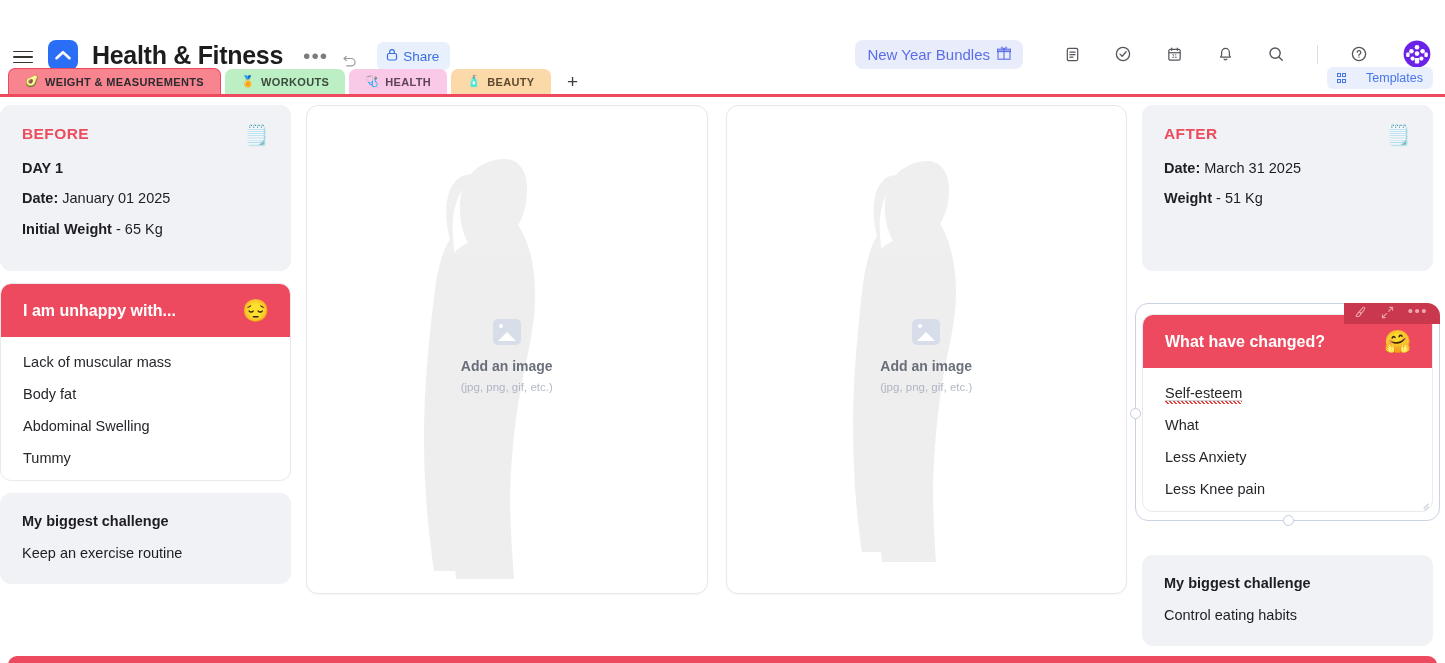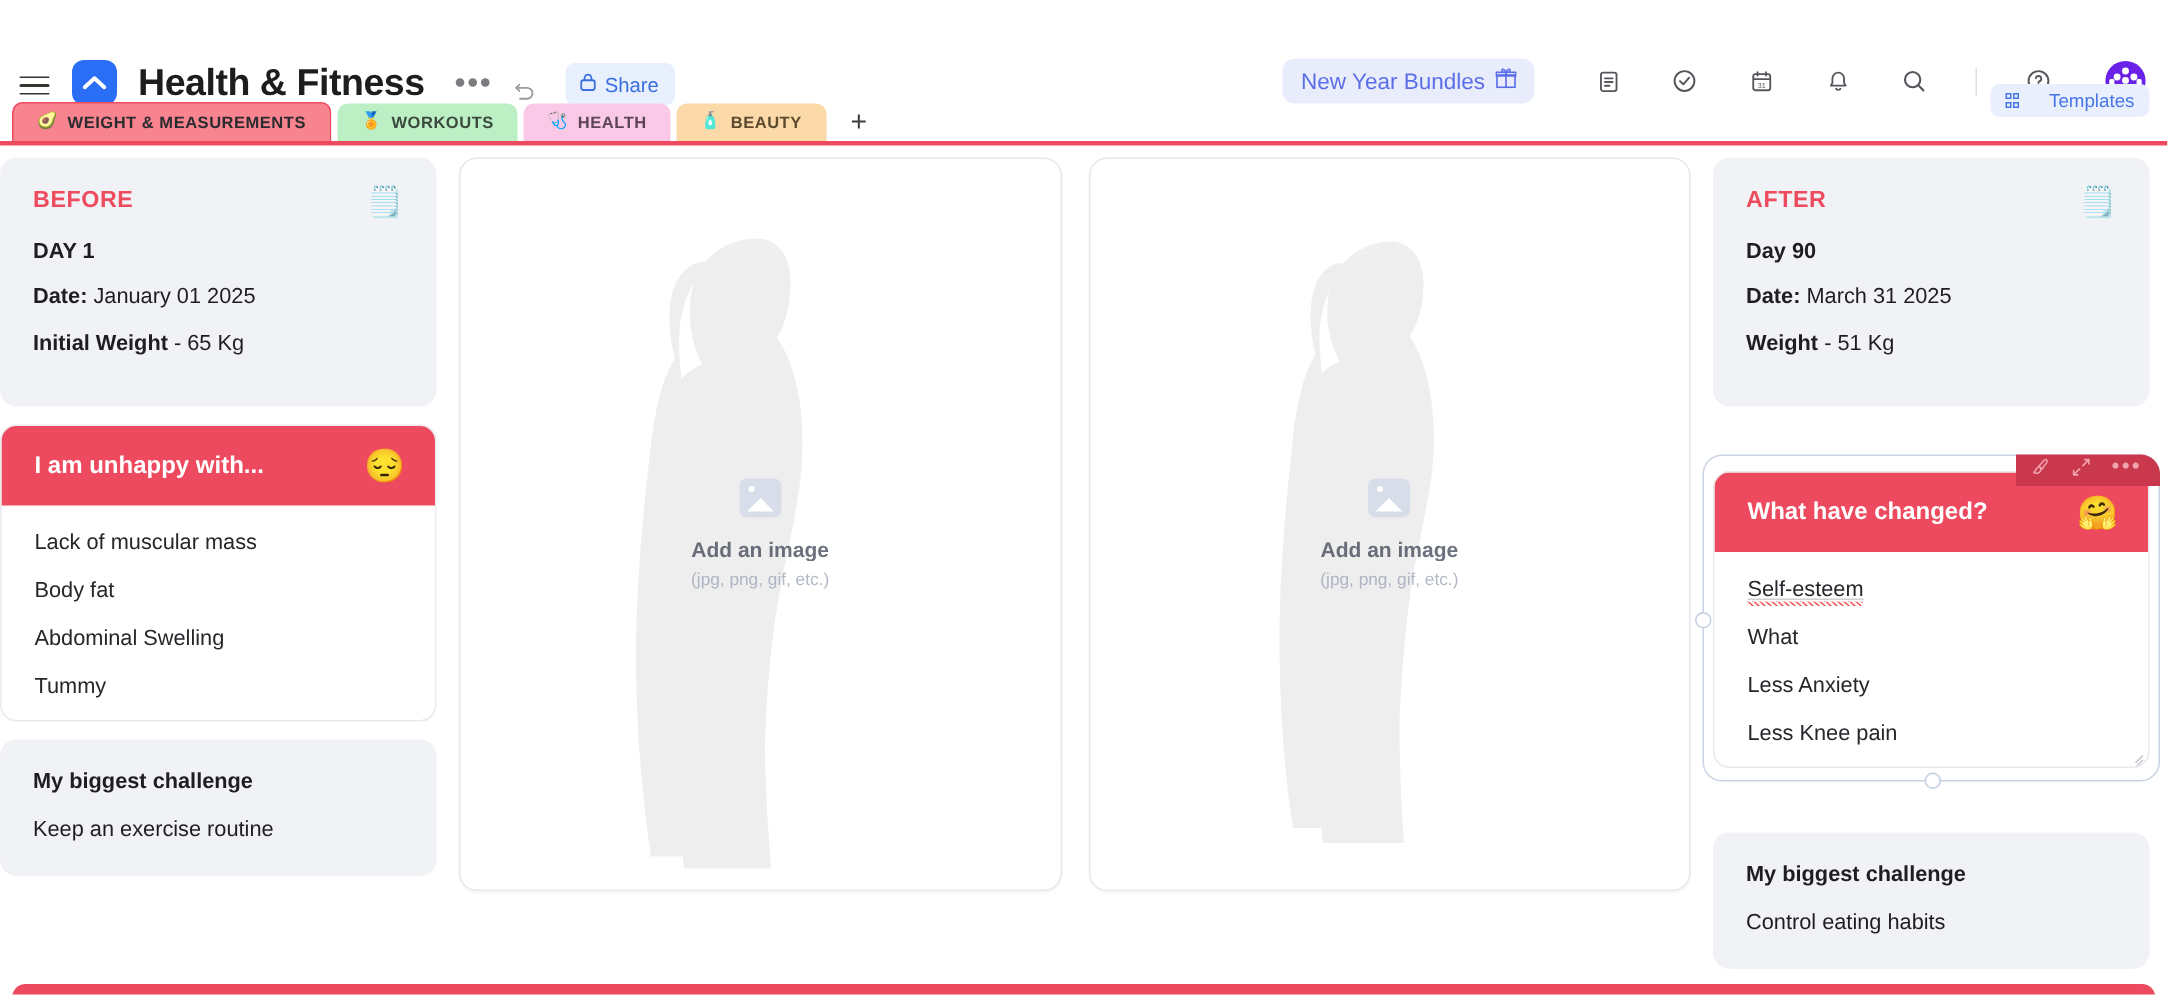--- a/index.html
+++ b/index.html
@@ -146,21 +146,21 @@
 
   .tab-add {
     width: 26px; height: 24px;
     display: flex; align-items: center; justify-content: center;
     color: #3d3d42; font-size: 19px; font-weight: 300;
     cursor: pointer;
     margin-left: 5px;
   }
   .templates-btn {
     position: absolute;
-    right: 12px; bottom: 16px;
+    right: 12px; bottom: 5px;
     background: #E9EFFD;
     color: #4776e6;
     font-size: 12.5px;
     border-radius: 6px;
     padding: 4px 10px;
     display: flex; align-items: center; gap: 20px;
     cursor: pointer;
   }
   .tpl-grid { display: grid; grid-template-columns: 4px 4px; grid-gap: 1.5px; }
   .tpl-grid i { width: 4px; height: 4px; border: 1px solid #4776e6; display: block; }
@@ -544,21 +544,20 @@
       </div>
     </div>
   </div>
 
   <div class="col col-right" style="margin-right:12px">
     <div class="card" style="height:166px">
       <div class="card-head">
         <div class="card-label">AFTER</div>
         <div class="calicon">🗒️</div>
       </div>
-      <div class="kv"><b>Day 90</b></div>
       <div class="kv"><b>Date:</b><span> March 31 2025</span></div>
       <div class="kv"><b>Weight</b><span> - 51 Kg</span></div>
     </div>
 
     <div class="sel-wrap">
       <div class="sel-outline"></div>
       <div class="sel-toolbar">
         <span>
           <svg width="13" height="13" viewBox="0 0 14 14">
               <path d="M9.6 1.8 c1.2-1 2.6.4 1.8 1.7 L7.9 8.2 5.6 6.3 Z" fill="none" stroke="#F0A5AE" stroke-width="1.1" stroke-linejoin="round"></path>

